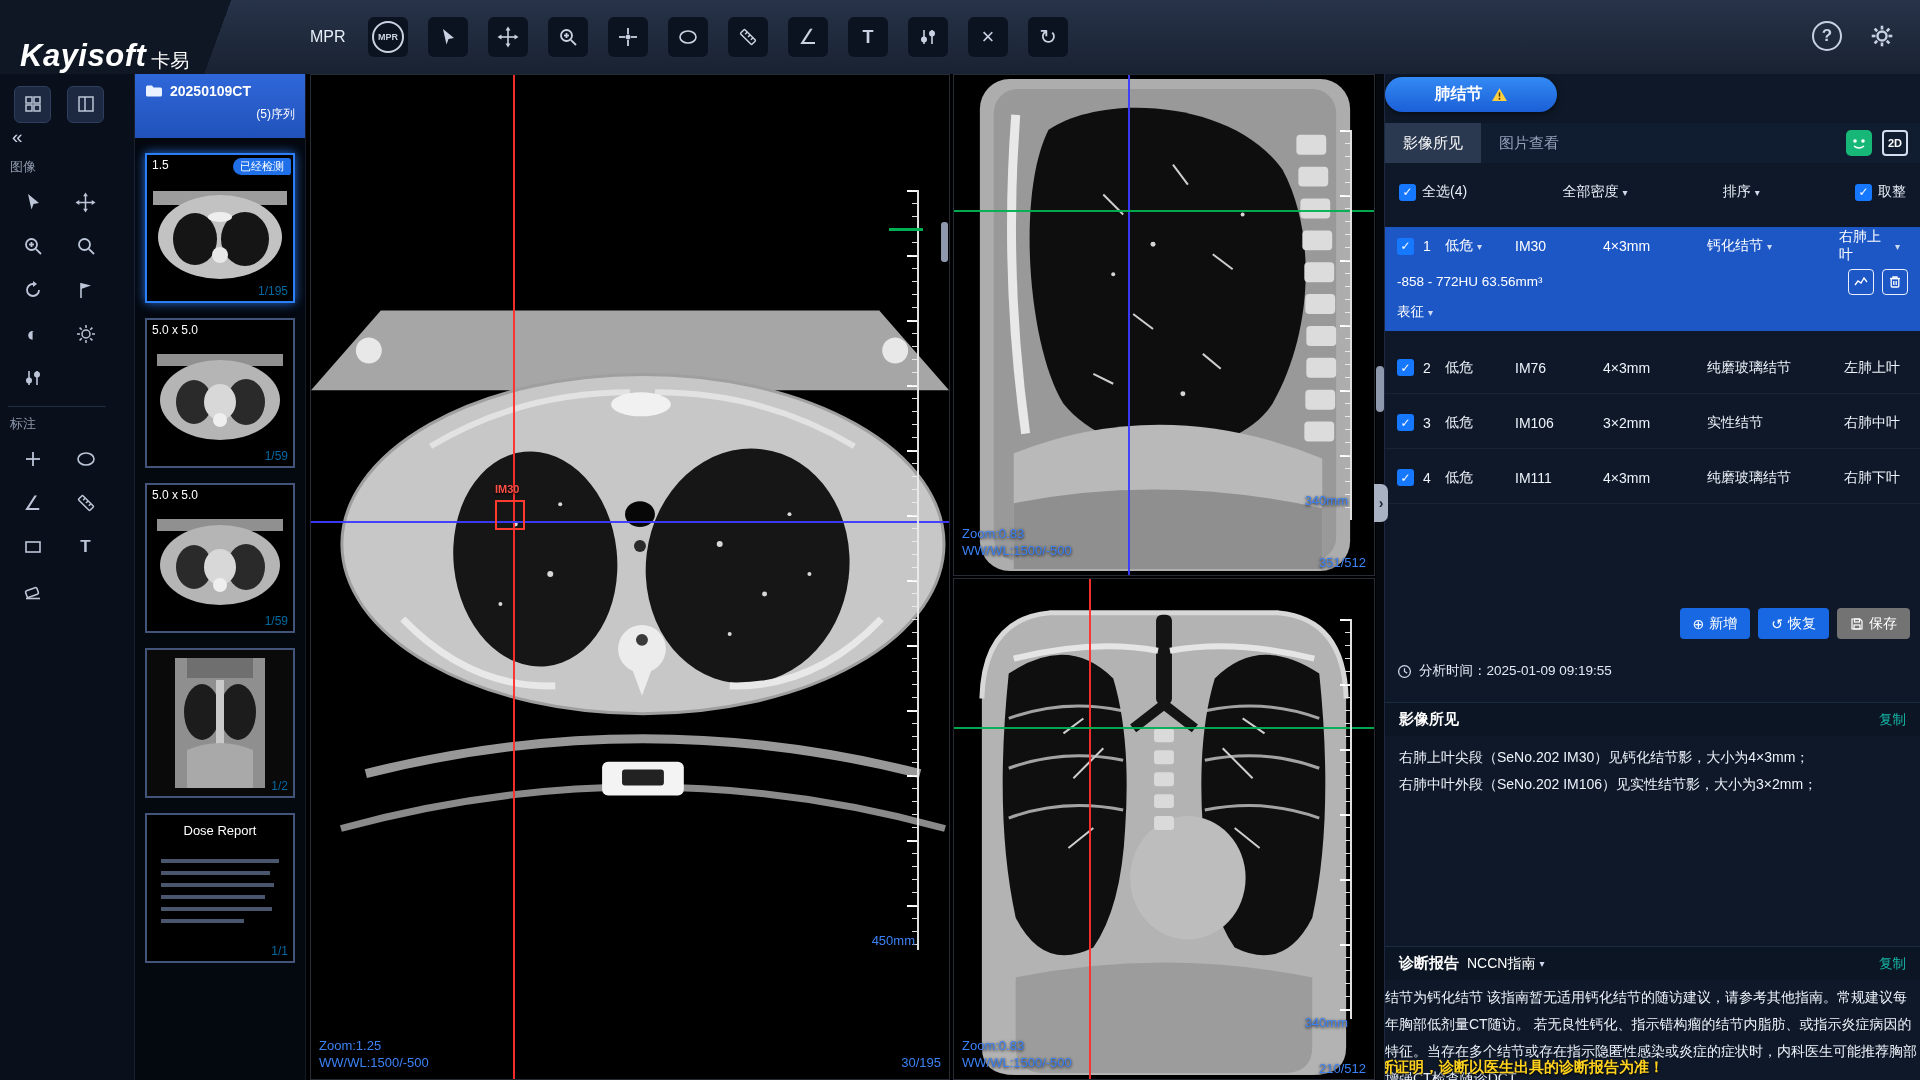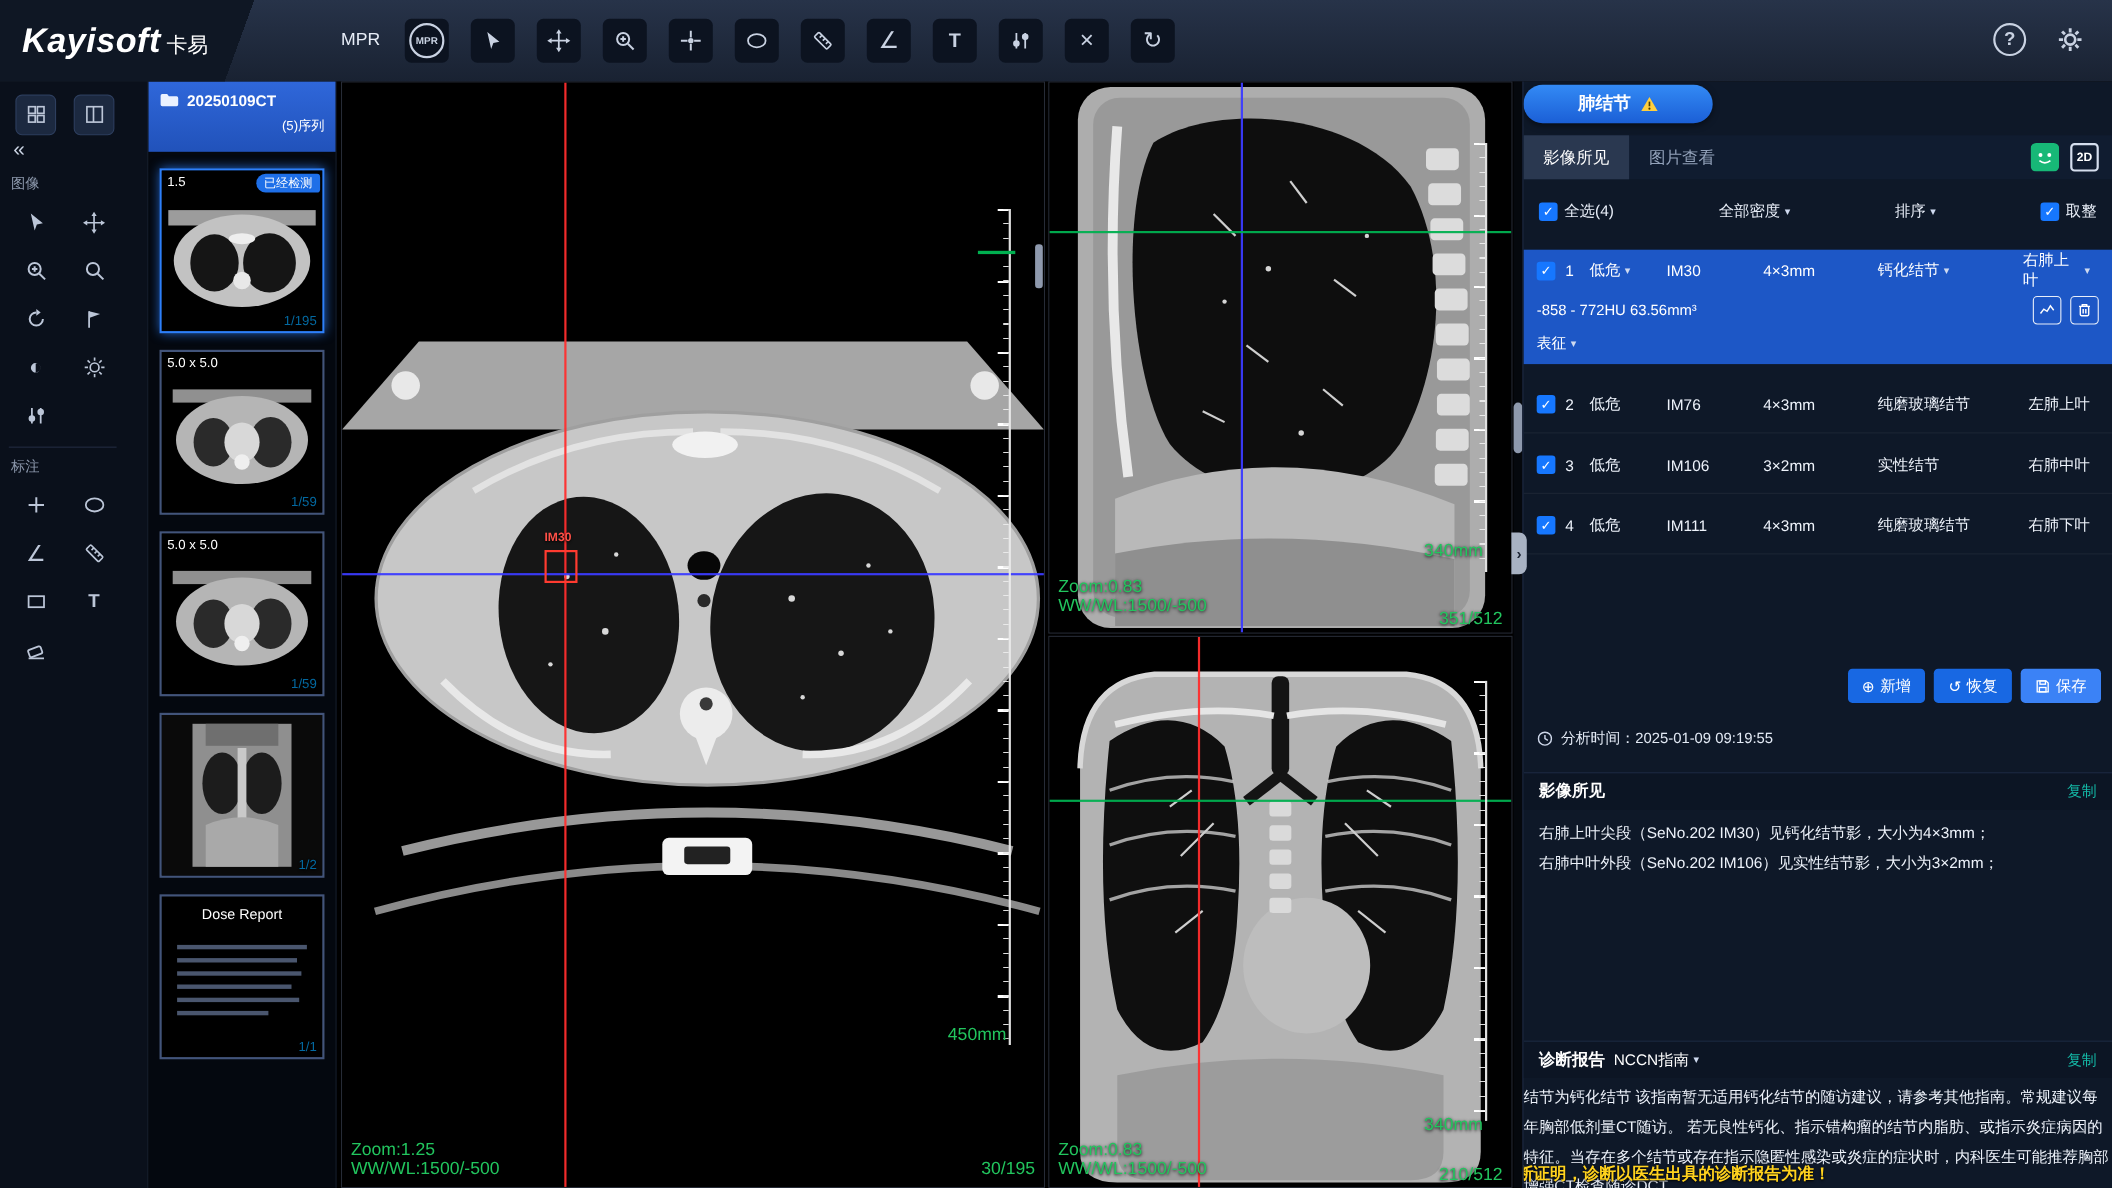--- a/index.html
+++ b/index.html
@@ -1,21 +1,21 @@
 <!DOCTYPE html>
 <html><head>
 <meta charset="utf-8">
 <style>
 *{margin:0;padding:0;box-sizing:border-box}
 body{background:#000;font-family:"Liberation Sans","DejaVu Sans",sans-serif}
 .app{position:relative;width:1920px;height:1080px;overflow:hidden;background:#000;color:#e6ecf5}
 
 
 .topbar{position:absolute;left:0;top:0;right:0;height:74px;background:linear-gradient(180deg,#273349,#192232);z-index:5}
-.logo{position:absolute;left:0;top:0;width:262px;height:74px;background:linear-gradient(110deg,#0f1724 80%,rgba(15,23,36,0) 80%);display:flex;align-items:center;padding-left:20px}
+.logo{position:absolute;left:0;top:0;width:262px;height:74px;background:linear-gradient(110deg,#0f1724 80%,rgba(15,23,36,0) 80%);display:flex;align-items:flex-end;padding-left:20px}
 .logo-en{font-size:31px;font-weight:bold;font-style:italic;color:#fff;letter-spacing:.5px}
 .logo-cn{font-size:19px;color:#fff;margin-left:5px;margin-top:8px}
 .mpr-text{position:absolute;left:310px;top:0;height:74px;display:flex;align-items:center;font-size:16px;color:#e8eef8}
 .tb-tools{position:absolute;left:368px;top:17px;display:flex;gap:20px}
 .tb-icon{width:40px;height:40px;border-radius:6px;background:#0c1320;display:flex;align-items:center;justify-content:center;color:#c9d2e2;font-size:21px;cursor:pointer}
 .mpr-badge-circle{width:32px;height:32px;border-radius:50%;border:2px solid #c9d2e2;display:flex;align-items:center;justify-content:center;font-size:9px;font-weight:bold;color:#c9d2e2}
 .tb-right{position:absolute;right:22px;top:20px;display:flex;gap:24px;align-items:center}
 .help-circle{width:30px;height:30px;border-radius:50%;border:2px solid #c9d2e2;display:flex;align-items:center;justify-content:center;font-size:17px;font-weight:bold;color:#c9d2e2;cursor:pointer}
 
 
@@ -52,21 +52,21 @@
 .red-v{width:2px;background:#ff2d2d;top:0;bottom:0}
 .blue-h{height:2px;background:#3b3bff;left:0;right:0}
 .blue-v{width:2px;background:#3b3bff;top:0;bottom:0}
 .green-h{height:2px;background:#00b050;left:0;right:0}
 .roi{position:absolute;border:2px solid #ff3b30}
 .roi-lab{position:absolute;color:#ff5148;font-size:11px;font-weight:bold;text-shadow:0 1px 2px #000}
 .vruler{position:absolute}
 .vruler .minor{position:absolute;right:2px;top:0;width:5px;height:100%;background:repeating-linear-gradient(180deg,rgba(235,235,235,.95) 0 1px,transparent 1px 13px)}
 .vruler .major{position:absolute;right:2px;top:0;width:10px;height:100%;background:repeating-linear-gradient(180deg,#fff 0 2px,transparent 2px 65px)}
 .vruler .axis{position:absolute;right:0;top:0;width:2px;height:100%;background:rgba(235,235,235,.95)}
-.ov{position:absolute;color:#22c55e;font-size:16px;text-shadow:0 1px 3px #000;line-height:17px}
+.ov{position:absolute;color:#3b82f6;font-size:13px;text-shadow:0 1px 3px #000;line-height:17px}
 .green-tick{position:absolute;background:#00b050}
 .vp-scroll{position:absolute;right:1px;width:7px;border-radius:3px;background:#8e99ad;cursor:pointer}
 
 
 .strip{position:absolute;left:1376px;top:74px;width:8px;height:1006px;background:#05080d}
 .strip-handle{position:absolute;left:0;top:292px;width:8px;height:46px;background:#8e99ad;border-radius:4px;cursor:pointer}
 .strip-tab{position:absolute;left:1374px;top:484px;width:14px;height:38px;background:#a8b2c3;border-radius:0 7px 7px 0;display:flex;align-items:center;justify-content:center;color:#1c2433;font-size:14px;font-weight:bold;z-index:6;cursor:pointer}
 
 
 .panel{position:absolute;left:1384px;top:74px;width:536px;height:1006px;background:#0e1828;border-left:1px solid #1d2941;overflow:hidden}
@@ -83,21 +83,21 @@
 .c-cb{width:26px;flex:none}.c-num{width:22px;flex:none}.c-risk{width:70px;flex:none;display:flex;align-items:center}.c-im{width:88px;flex:none}.c-size{width:104px;flex:none}.c-type{width:132px;flex:none;display:flex;align-items:center}.c-loc{flex:1;display:flex;justify-content:flex-end;padding-right:8px;align-items:center}
 .nod-sel{position:absolute;left:0;top:153px;width:100%;height:104px;background:#1d57c6;color:#fff;cursor:pointer}
 .nline{display:flex;align-items:center;height:38px;padding:0 12px;font-size:14px}
 .nod-sel .l2{height:32px;display:flex;align-items:center;padding:0 12px;font-size:13.5px}
 .nod-sel .l3{height:30px;display:flex;align-items:center;padding:0 12px;font-size:13.5px}
 .icon-btns{position:absolute;right:12px;top:42px;display:flex;gap:8px}
 .obtn{width:26px;height:26px;border:1.5px solid rgba(255,255,255,.9);border-radius:4px;display:flex;align-items:center;justify-content:center;cursor:pointer}
 .nrow{position:absolute;left:0;width:100%;height:52px;display:flex;align-items:center;padding:0 12px;font-size:14px;color:#eef3fb;border-bottom:1px solid rgba(255,255,255,.05);cursor:pointer}
 .actions{position:absolute;right:10px;top:534px;display:flex;gap:8px}
 .abtn{height:31px;padding:0 13px;border-radius:4px;background:#1868e3;color:#fff;font-size:14px;display:flex;align-items:center;gap:5px;cursor:pointer;border:none}
-.abtn.save{background:#3b82f6}
+.abtn.save{background:#737373}
 .atime{position:absolute;left:12px;top:588px;display:flex;align-items:center;gap:7px;font-size:13.5px;color:#e2e9f4}
 .sec-h{position:absolute;left:0;width:100%;height:34px;display:flex;align-items:center;padding:0 14px;border-top:1px solid #1c2a42;background:#0c1524;gap:8px}
 .sec-title{font-weight:bold;font-size:15px;color:#fff}
 .copy-link{margin-left:auto;color:#14b8a6;font-size:13.5px;cursor:pointer}
 .findings{position:absolute;left:0;top:666px;width:100%;padding:4px 14px;font-size:14px;line-height:27px;color:#edf2fa}
 .report{position:absolute;left:0;top:908px;bottom:0;width:100%;padding:2px 0;font-size:14px;line-height:27px;color:#edf2fa;overflow:hidden}
 .marquee{position:absolute;left:0;right:0;bottom:3px;white-space:nowrap;overflow:hidden;color:#ffd21e;font-size:15px;font-weight:bold;z-index:3;text-shadow:0 1px 2px #000;text-indent:-6px}
 .guide{font-size:14px;color:#fff;display:flex;align-items:center}
 </style>
 </head>

